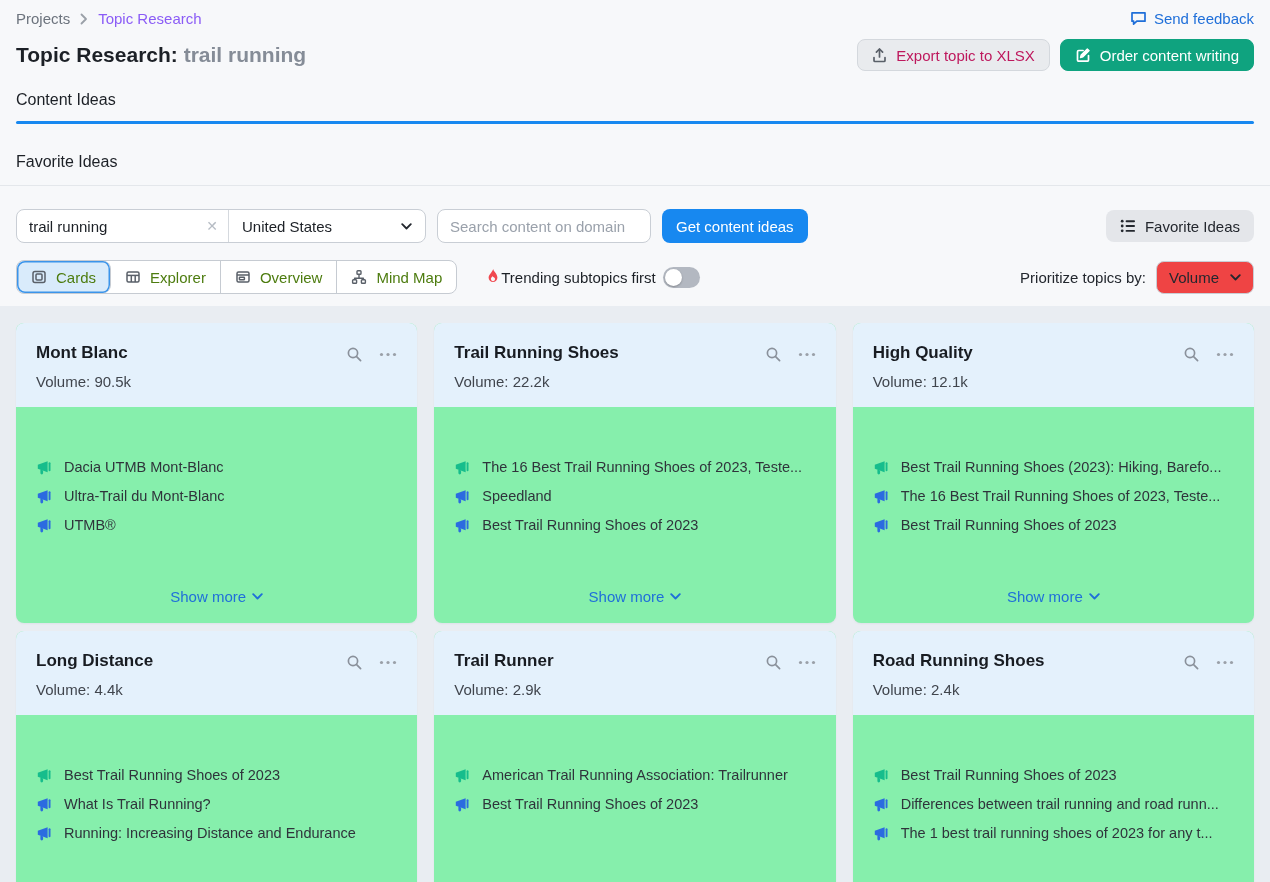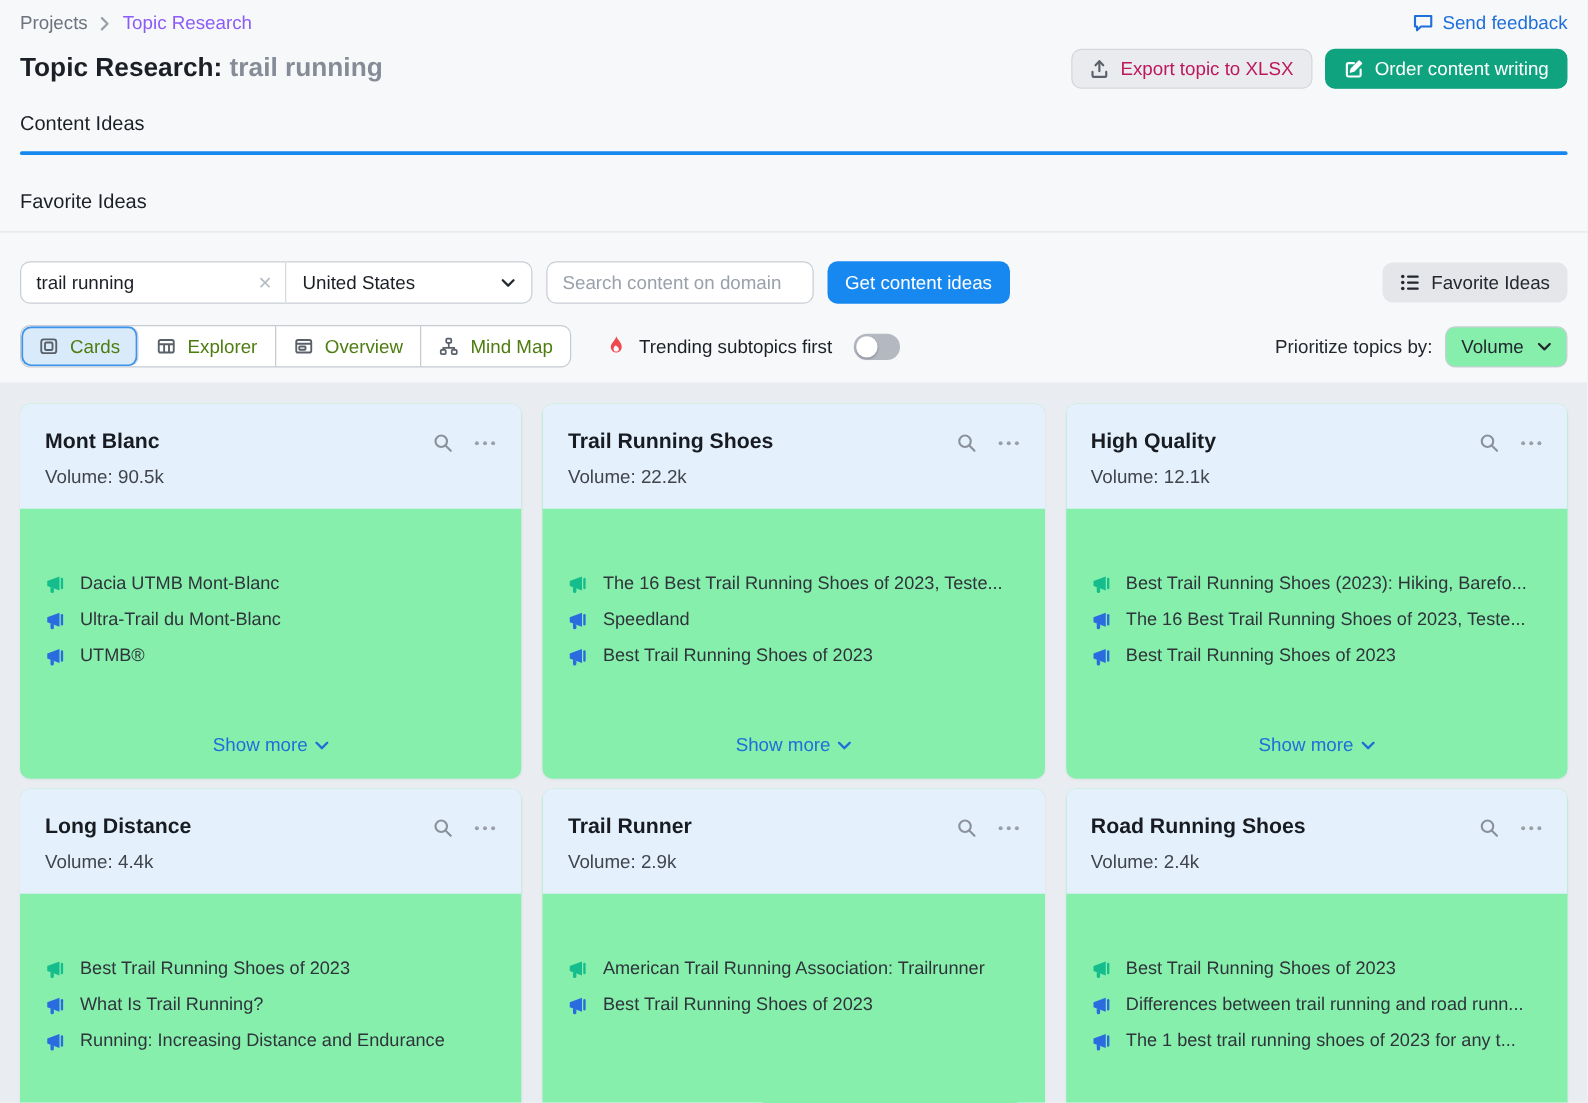--- a/index.html
+++ b/index.html
@@ -57,25 +57,25 @@
   .btn-blue{height:34px;background:var(--accent_blue);border:none;color:#fff;}
   .btn-fav{background:#e4e6ea;border:none;color:#23272e;margin-left:auto;}
 
   
   .viewrow{display:flex;align-items:center;padding:0 16px;margin-top:17px;margin-bottom:12px;}
   .segmented{display:flex;height:34px;background:#fff;border:1px solid #c6cbd2;border-radius:8px;}
   .seg{display:flex;align-items:center;gap:9px;padding:0 14px;font-size:15px;color:#4d7c0f;border-right:1px solid #c6cbd2;cursor:pointer;}
   .seg:last-child{border-right:none;}
   .seg .segicon{color:#5a6069;}
   .seg.active{background:#d9ebfb;box-shadow:inset 0 0 0 1.5px #3b94ea;border-radius:8px;}
-  .trending{display:flex;align-items:center;gap:10px;margin-left:28px;font-size:15px;color:#1c2026;}
+  .trending{display:flex;align-items:center;margin-left:28px;font-size:15px;color:#1c2026;}
   .toggle{position:relative;width:37px;height:21px;border-radius:11px;background:#b3b8c1;margin-left:7px;cursor:pointer;}
   .toggle .knob{position:absolute;top:2px;left:2px;width:17px;height:17px;border-radius:50%;background:#fff;box-shadow:0 1px 2px rgba(0,0,0,.25);}
   .prioritize{margin-left:auto;display:flex;align-items:center;gap:10px;font-size:15px;color:#23272e;}
-  .vol-select{display:flex;align-items:center;gap:11px;height:33px;padding:0 12px;background:#86efac;border:1px solid #c9ced5;border-radius:8px;cursor:pointer;}
+  .vol-select{display:flex;align-items:center;gap:11px;height:33px;padding:0 12px;background:#ef4444;border:1px solid #c9ced5;border-radius:8px;cursor:pointer;}
 
   
   .cards-section{background:var(--cards_bg);padding:17px 16px 0;height:629px;}
   .cards-grid{display:grid;grid-template-columns:repeat(3,1fr);column-gap:17px;row-gap:8px;}
   .card{height:300px;background:#86efac;border-radius:8px;overflow:hidden;display:flex;flex-direction:column;box-shadow:0 1px 2px rgba(20,30,50,.05);}
   .card-header{background:var(--card_header_bg);padding:20px 20px 17px;display:flex;justify-content:space-between;align-items:flex-start;}
   .card-title{font-size:17px;font-weight:bold;color:#181c22;margin-bottom:10px;}
   .card-volume{font-size:15px;color:#40454d;}
   .card-tools{display:flex;align-items:center;gap:16px;color:#8a919b;padding-top:3px;}
   .tool{cursor:pointer;}

